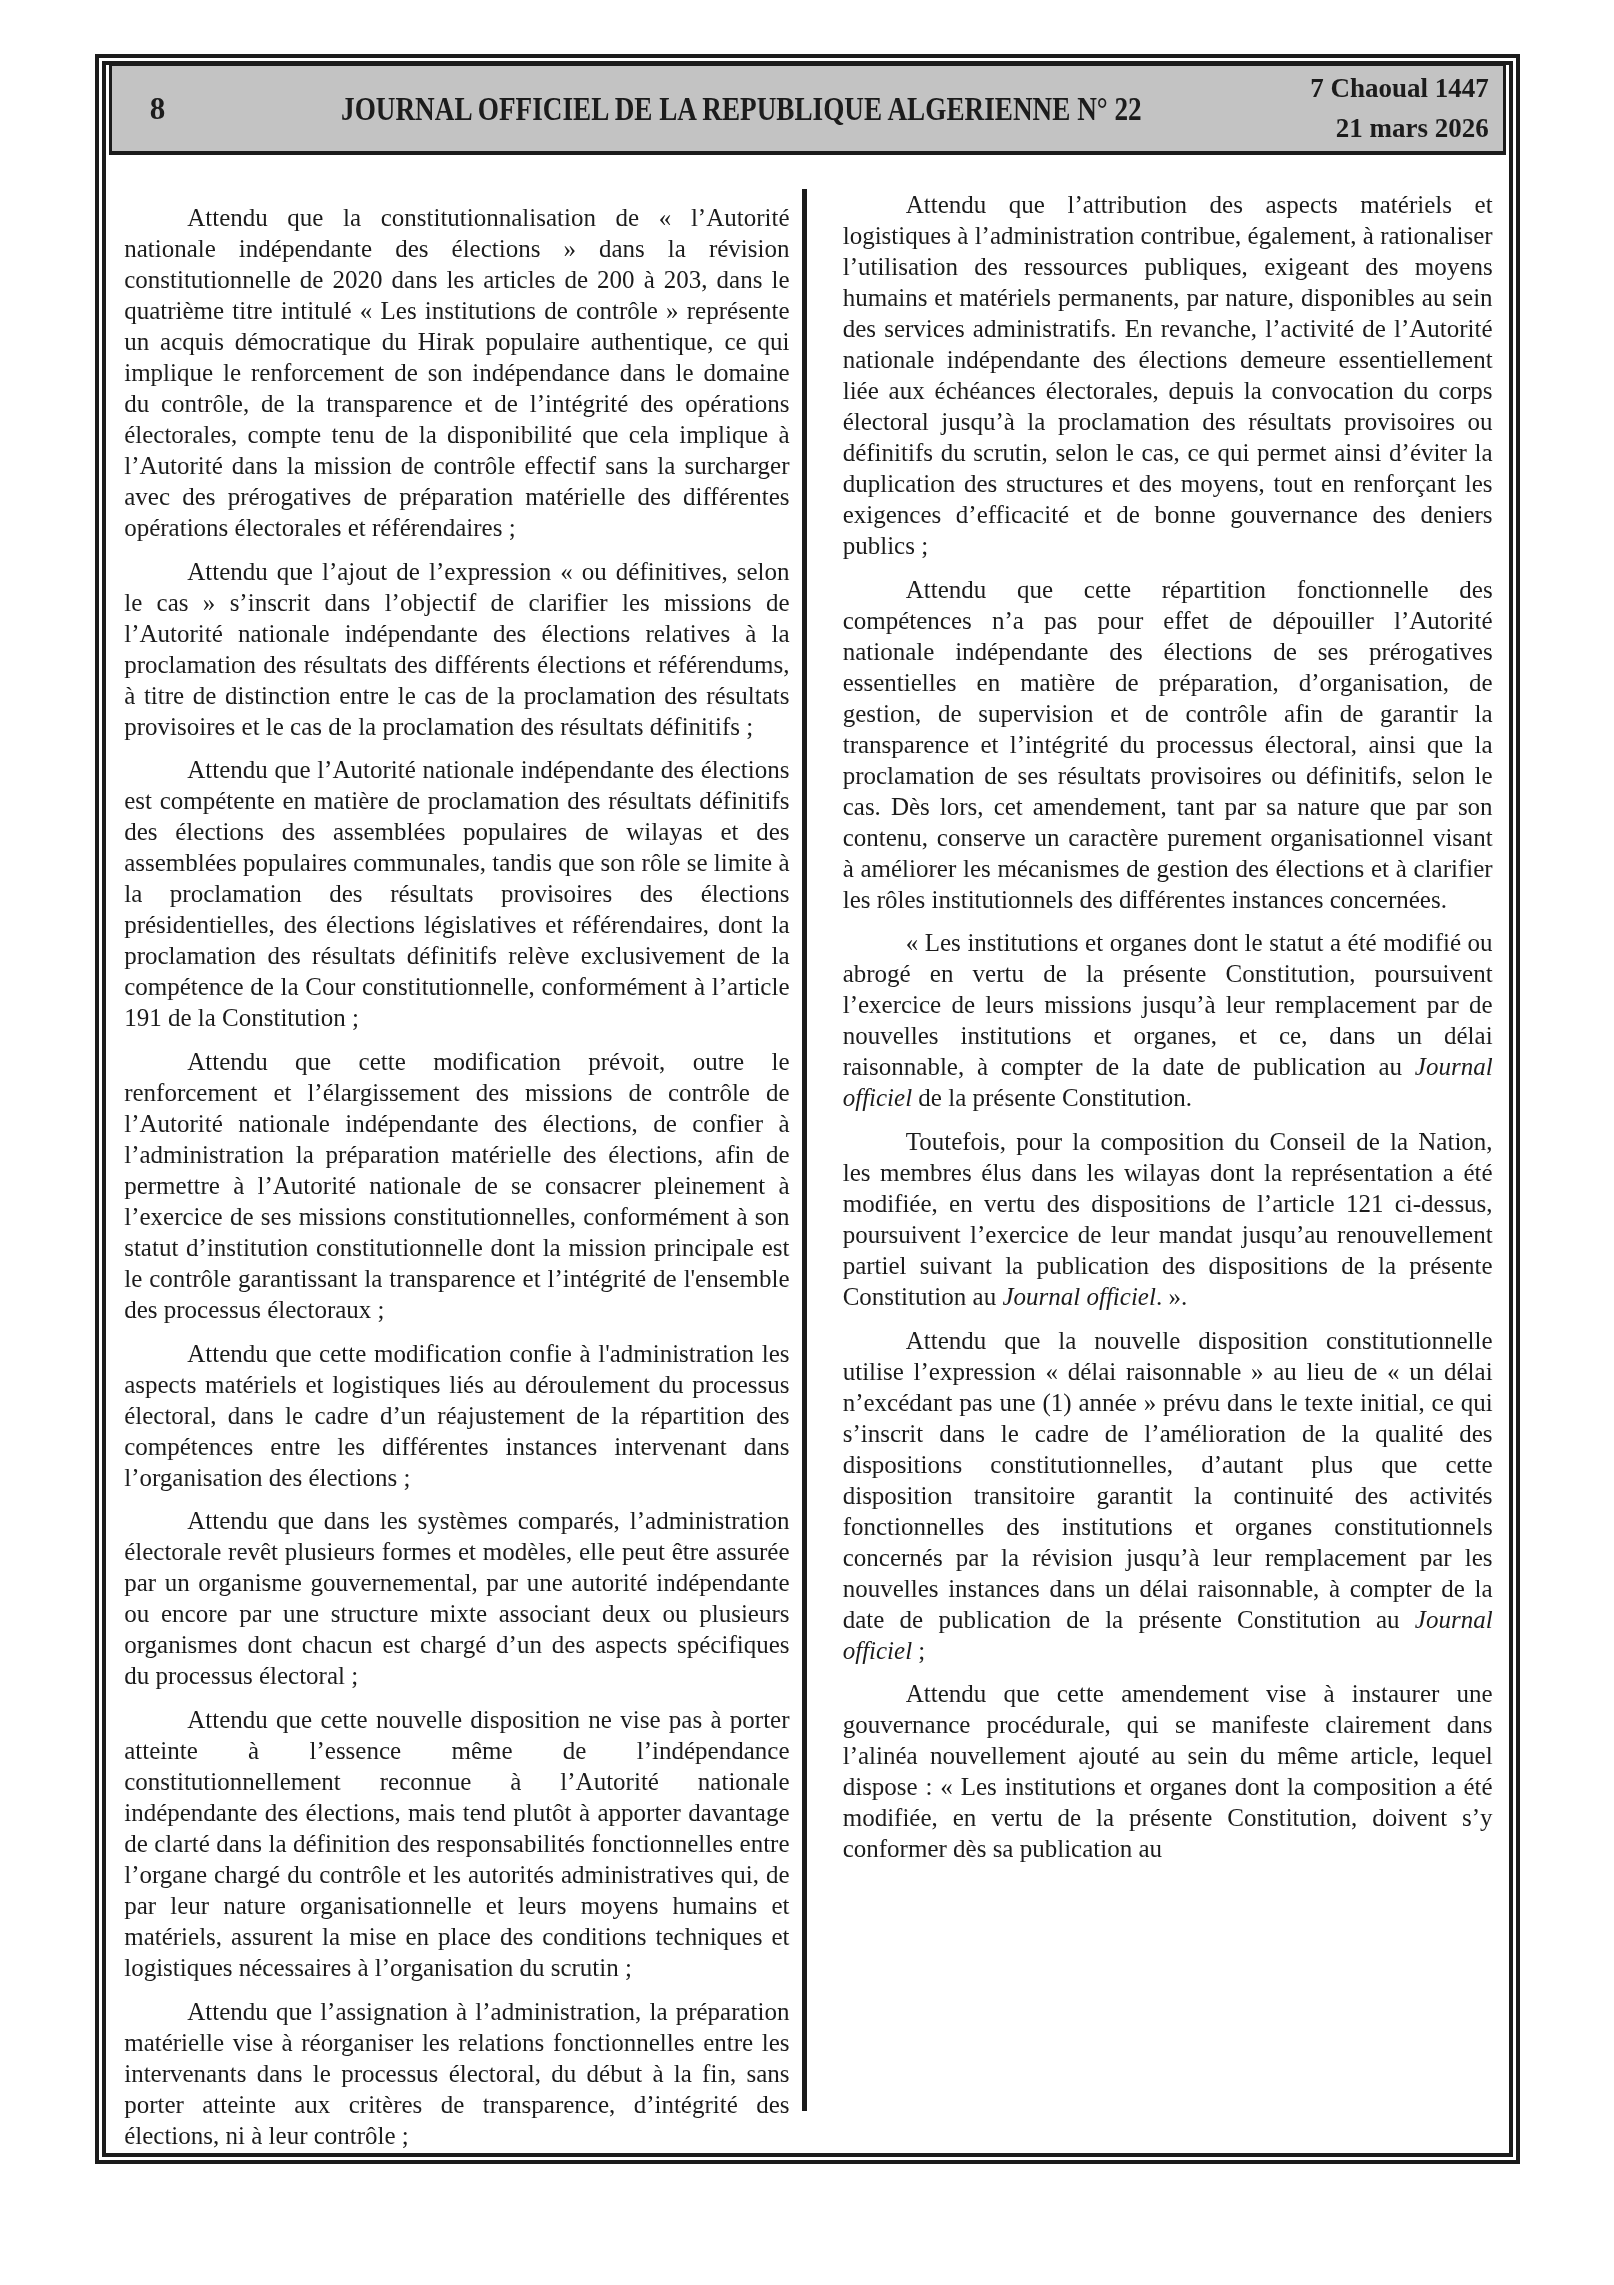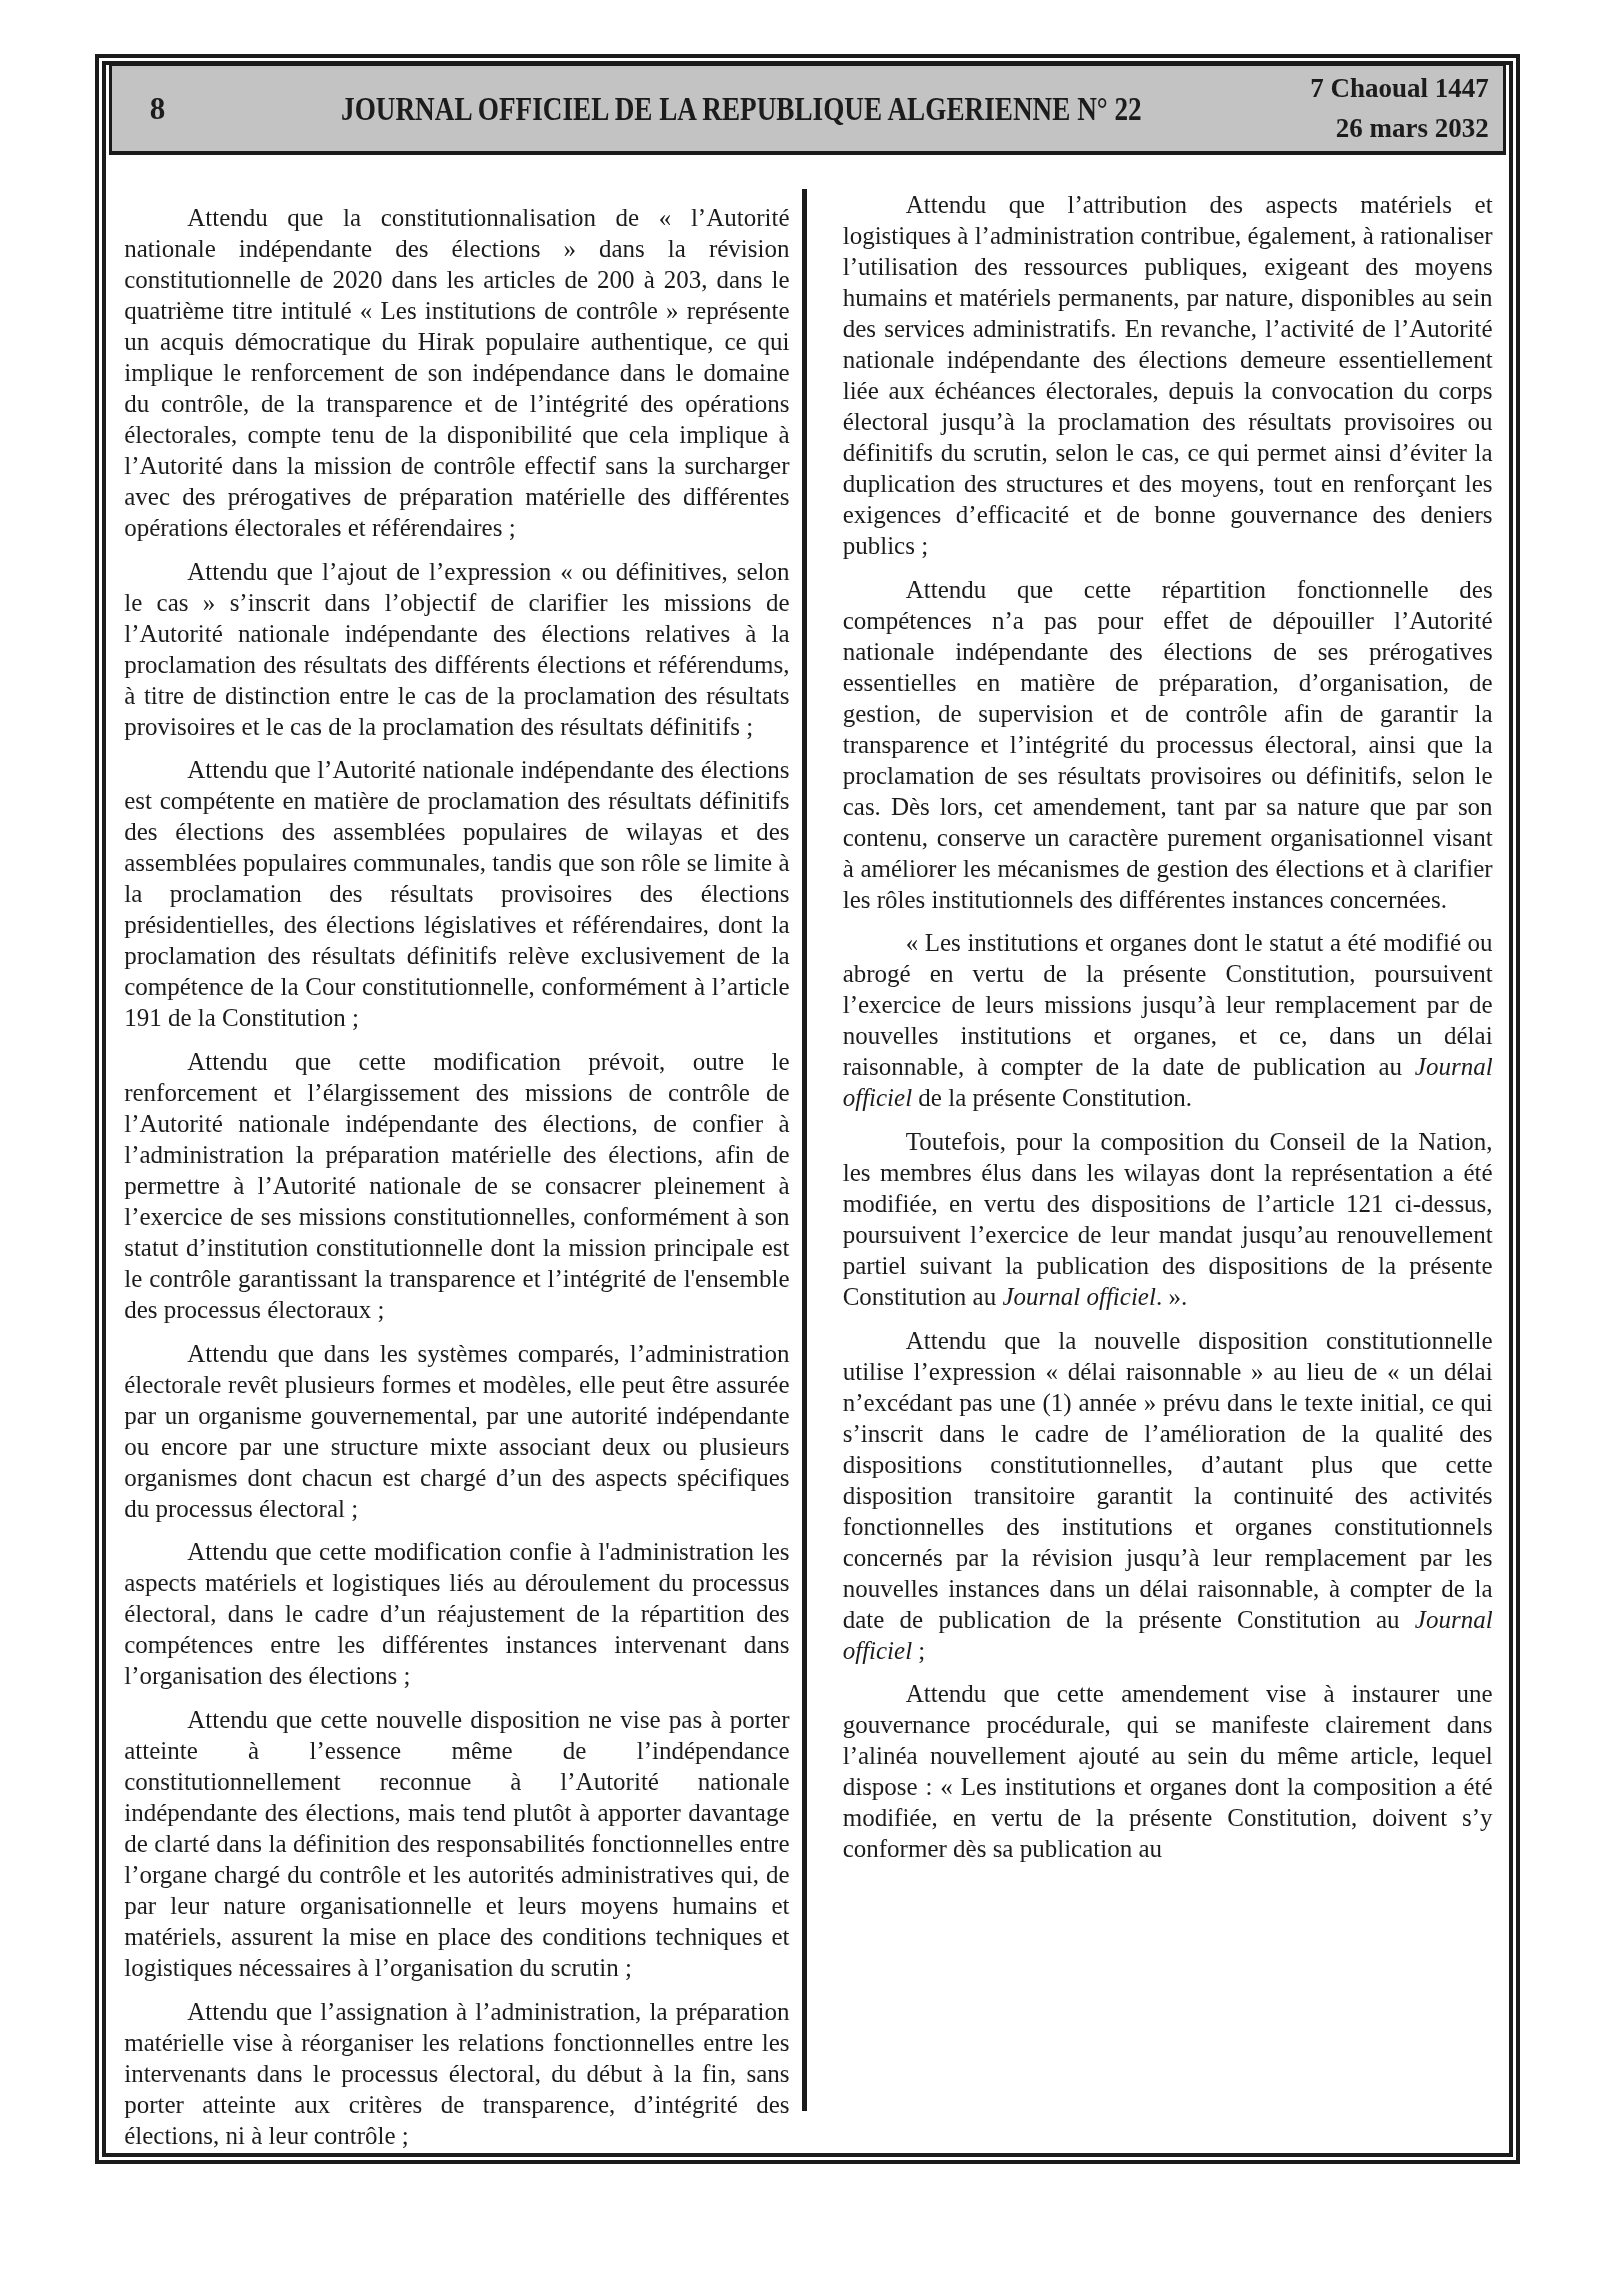--- a/index.html
+++ b/index.html
@@ -57,31 +57,31 @@
 <body>
 
 <div class="page">
   <div class="masthead">
     <div class="mast-left">8</div>
     <div class="mast-center">
       <span class="mast-title">JOURNAL OFFICIEL DE LA REPUBLIQUE ALGERIENNE N° 22</span>
     </div>
     <div class="mast-right">
       <span>7 Chaoual 1447</span>
-      <span>26 mars 2032</span>
+      <span>21 mars 2026</span>
     </div>
   </div>
   <div class="content">
     <div class="col col-left" id="col-left">
         <p class="para"><span>Attendu que la constitutionnalisation de «&nbsp;l’Autorité nationale indépendante des élections&nbsp;» dans la révision constitutionnelle de 2020 dans les articles de 200 à 203, dans le quatrième titre intitulé «&nbsp;Les institutions de contrôle&nbsp;» représente un acquis démocratique du Hirak populaire authentique, ce qui implique le renforcement de son indépendance dans le domaine du contrôle, de la transparence et de l’intégrité des opérations électorales, compte tenu de la disponibilité que cela implique à l’Autorité dans la mission de contrôle effectif sans la surcharger avec des prérogatives de préparation matérielle des différentes opérations électorales et référendaires&nbsp;;</span></p>
         <p class="para"><span>Attendu que l’ajout de l’expression «&nbsp;ou définitives, selon le cas&nbsp;» s’inscrit dans l’objectif de clarifier les missions de l’Autorité nationale indépendante des élections relatives à la proclamation des résultats des différents élections et référendums, à titre de distinction entre le cas de la proclamation des résultats provisoires et le cas de la proclamation des résultats définitifs&nbsp;;</span></p>
         <p class="para"><span>Attendu que l’Autorité nationale indépendante des élections est compétente en matière de proclamation des résultats définitifs des élections des assemblées populaires de wilayas et des assemblées populaires communales, tandis que son rôle se limite à la proclamation des résultats provisoires des élections présidentielles, des élections législatives et référendaires, dont la proclamation des résultats définitifs relève exclusivement de la compétence de la Cour constitutionnelle, conformément à l’article 191 de la Constitution&nbsp;;</span></p>
         <p class="para"><span>Attendu que cette modification prévoit, outre le renforcement et l’élargissement des missions de contrôle de l’Autorité nationale indépendante des élections, de confier à l’administration la préparation matérielle des élections, afin de permettre à l’Autorité nationale de se consacrer pleinement à l’exercice de ses missions constitutionnelles, conformément à son statut d’institution constitutionnelle dont la mission principale est le contrôle garantissant la transparence et l’intégrité de l'ensemble des processus électoraux&nbsp;;</span></p>
+        <p class="para"><span>Attendu que cette modification confie à l'administration les aspects matériels et logistiques liés au déroulement du processus électoral, dans le cadre d’un réajustement de la répartition des compétences entre les différentes instances intervenant dans l’organisation des élections&nbsp;;</span></p>
         <p class="para"><span>Attendu que dans les systèmes comparés, l’administration électorale revêt plusieurs formes et modèles, elle peut être assurée par un organisme gouvernemental, par une autorité indépendante ou encore par une structure mixte associant deux ou plusieurs organismes dont chacun est chargé d’un des aspects spécifiques du processus électoral&nbsp;;</span></p>
-        <p class="para"><span>Attendu que cette modification confie à l'administration les aspects matériels et logistiques liés au déroulement du processus électoral, dans le cadre d’un réajustement de la répartition des compétences entre les différentes instances intervenant dans l’organisation des élections&nbsp;;</span></p>
         <p class="para"><span>Attendu que cette nouvelle disposition ne vise pas à porter atteinte à l’essence même de l’indépendance constitutionnellement reconnue à l’Autorité nationale indépendante des élections, mais tend plutôt à apporter davantage de clarté dans la définition des responsabilités fonctionnelles entre l’organe chargé du contrôle et les autorités administratives qui, de par leur nature organisationnelle et leurs moyens humains et matériels, assurent la mise en place des conditions techniques et logistiques nécessaires à l’organisation du scrutin&nbsp;;</span></p>
         <p class="para"><span>Attendu que l’assignation à l’administration, la préparation matérielle vise à réorganiser les relations fonctionnelles entre les intervenants dans le processus électoral, du début à la fin, sans porter atteinte aux critères de transparence, d’intégrité des élections, ni à leur contrôle&nbsp;;</span></p>
       </div>
     <div class="divider"></div>
     <div class="col col-right" id="col-right">
         <p class="para"><span>Attendu que l’attribution des aspects matériels et logistiques à l’administration contribue, également, à rationaliser l’utilisation des ressources publiques, exigeant des moyens humains et matériels permanents, par nature, disponibles au sein des services administratifs. En revanche, l’activité de l’Autorité nationale indépendante des élections demeure essentiellement liée aux échéances électorales, depuis la convocation du corps électoral jusqu’à la proclamation des résultats provisoires ou définitifs du scrutin, selon le cas, ce qui permet ainsi d’éviter la duplication des structures et des moyens, tout en renforçant les exigences d’efficacité et de bonne gouvernance des deniers publics&nbsp;;</span></p>
         <p class="para"><span>Attendu que cette répartition fonctionnelle des compétences n’a pas pour effet de dépouiller l’Autorité nationale indépendante des élections de ses prérogatives essentielles en matière de préparation, d’organisation, de gestion, de supervision et de contrôle afin de garantir la transparence et l’intégrité du processus électoral, ainsi que la proclamation de ses résultats provisoires ou définitifs, selon le cas. Dès lors, cet amendement, tant par sa nature que par son contenu, conserve un caractère purement organisationnel visant à améliorer les mécanismes de gestion des élections et à clarifier les rôles institutionnels des différentes instances concernées.</span></p>
         <p class="para"><span>«&nbsp;Les institutions et organes dont le statut a été modifié ou abrogé en vertu de la présente Constitution, poursuivent l’exercice de leurs missions jusqu’à leur remplacement par de nouvelles institutions et organes, et ce, dans un délai raisonnable, à compter de la date de publication au </span><span class="it">Journal officiel</span><span> de la présente Constitution.</span></p>
         <p class="para"><span>Toutefois, pour la composition du Conseil de la Nation, les membres élus dans les wilayas dont la représentation a été modifiée, en vertu des dispositions de l’article 121 ci-dessus, poursuivent l’exercice de leur mandat jusqu’au renouvellement partiel suivant la publication des dispositions de la présente Constitution au </span><span class="it">Journal officiel</span><span>.&nbsp;».</span></p>
         <p class="para"><span>Attendu que la nouvelle disposition constitutionnelle utilise l’expression «&nbsp;délai raisonnable&nbsp;» au lieu de «&nbsp;un délai n’excédant pas une (1) année&nbsp;» prévu dans le texte initial, ce qui s’inscrit dans le cadre de l’amélioration de la qualité des dispositions constitutionnelles, d’autant plus que cette disposition transitoire garantit la continuité des activités fonctionnelles des institutions et organes constitutionnels concernés par la révision jusqu’à leur remplacement par les nouvelles instances dans un délai raisonnable, à compter de la date de publication de la présente Constitution au </span><span class="it">Journal officiel</span><span>&nbsp;;</span></p>

